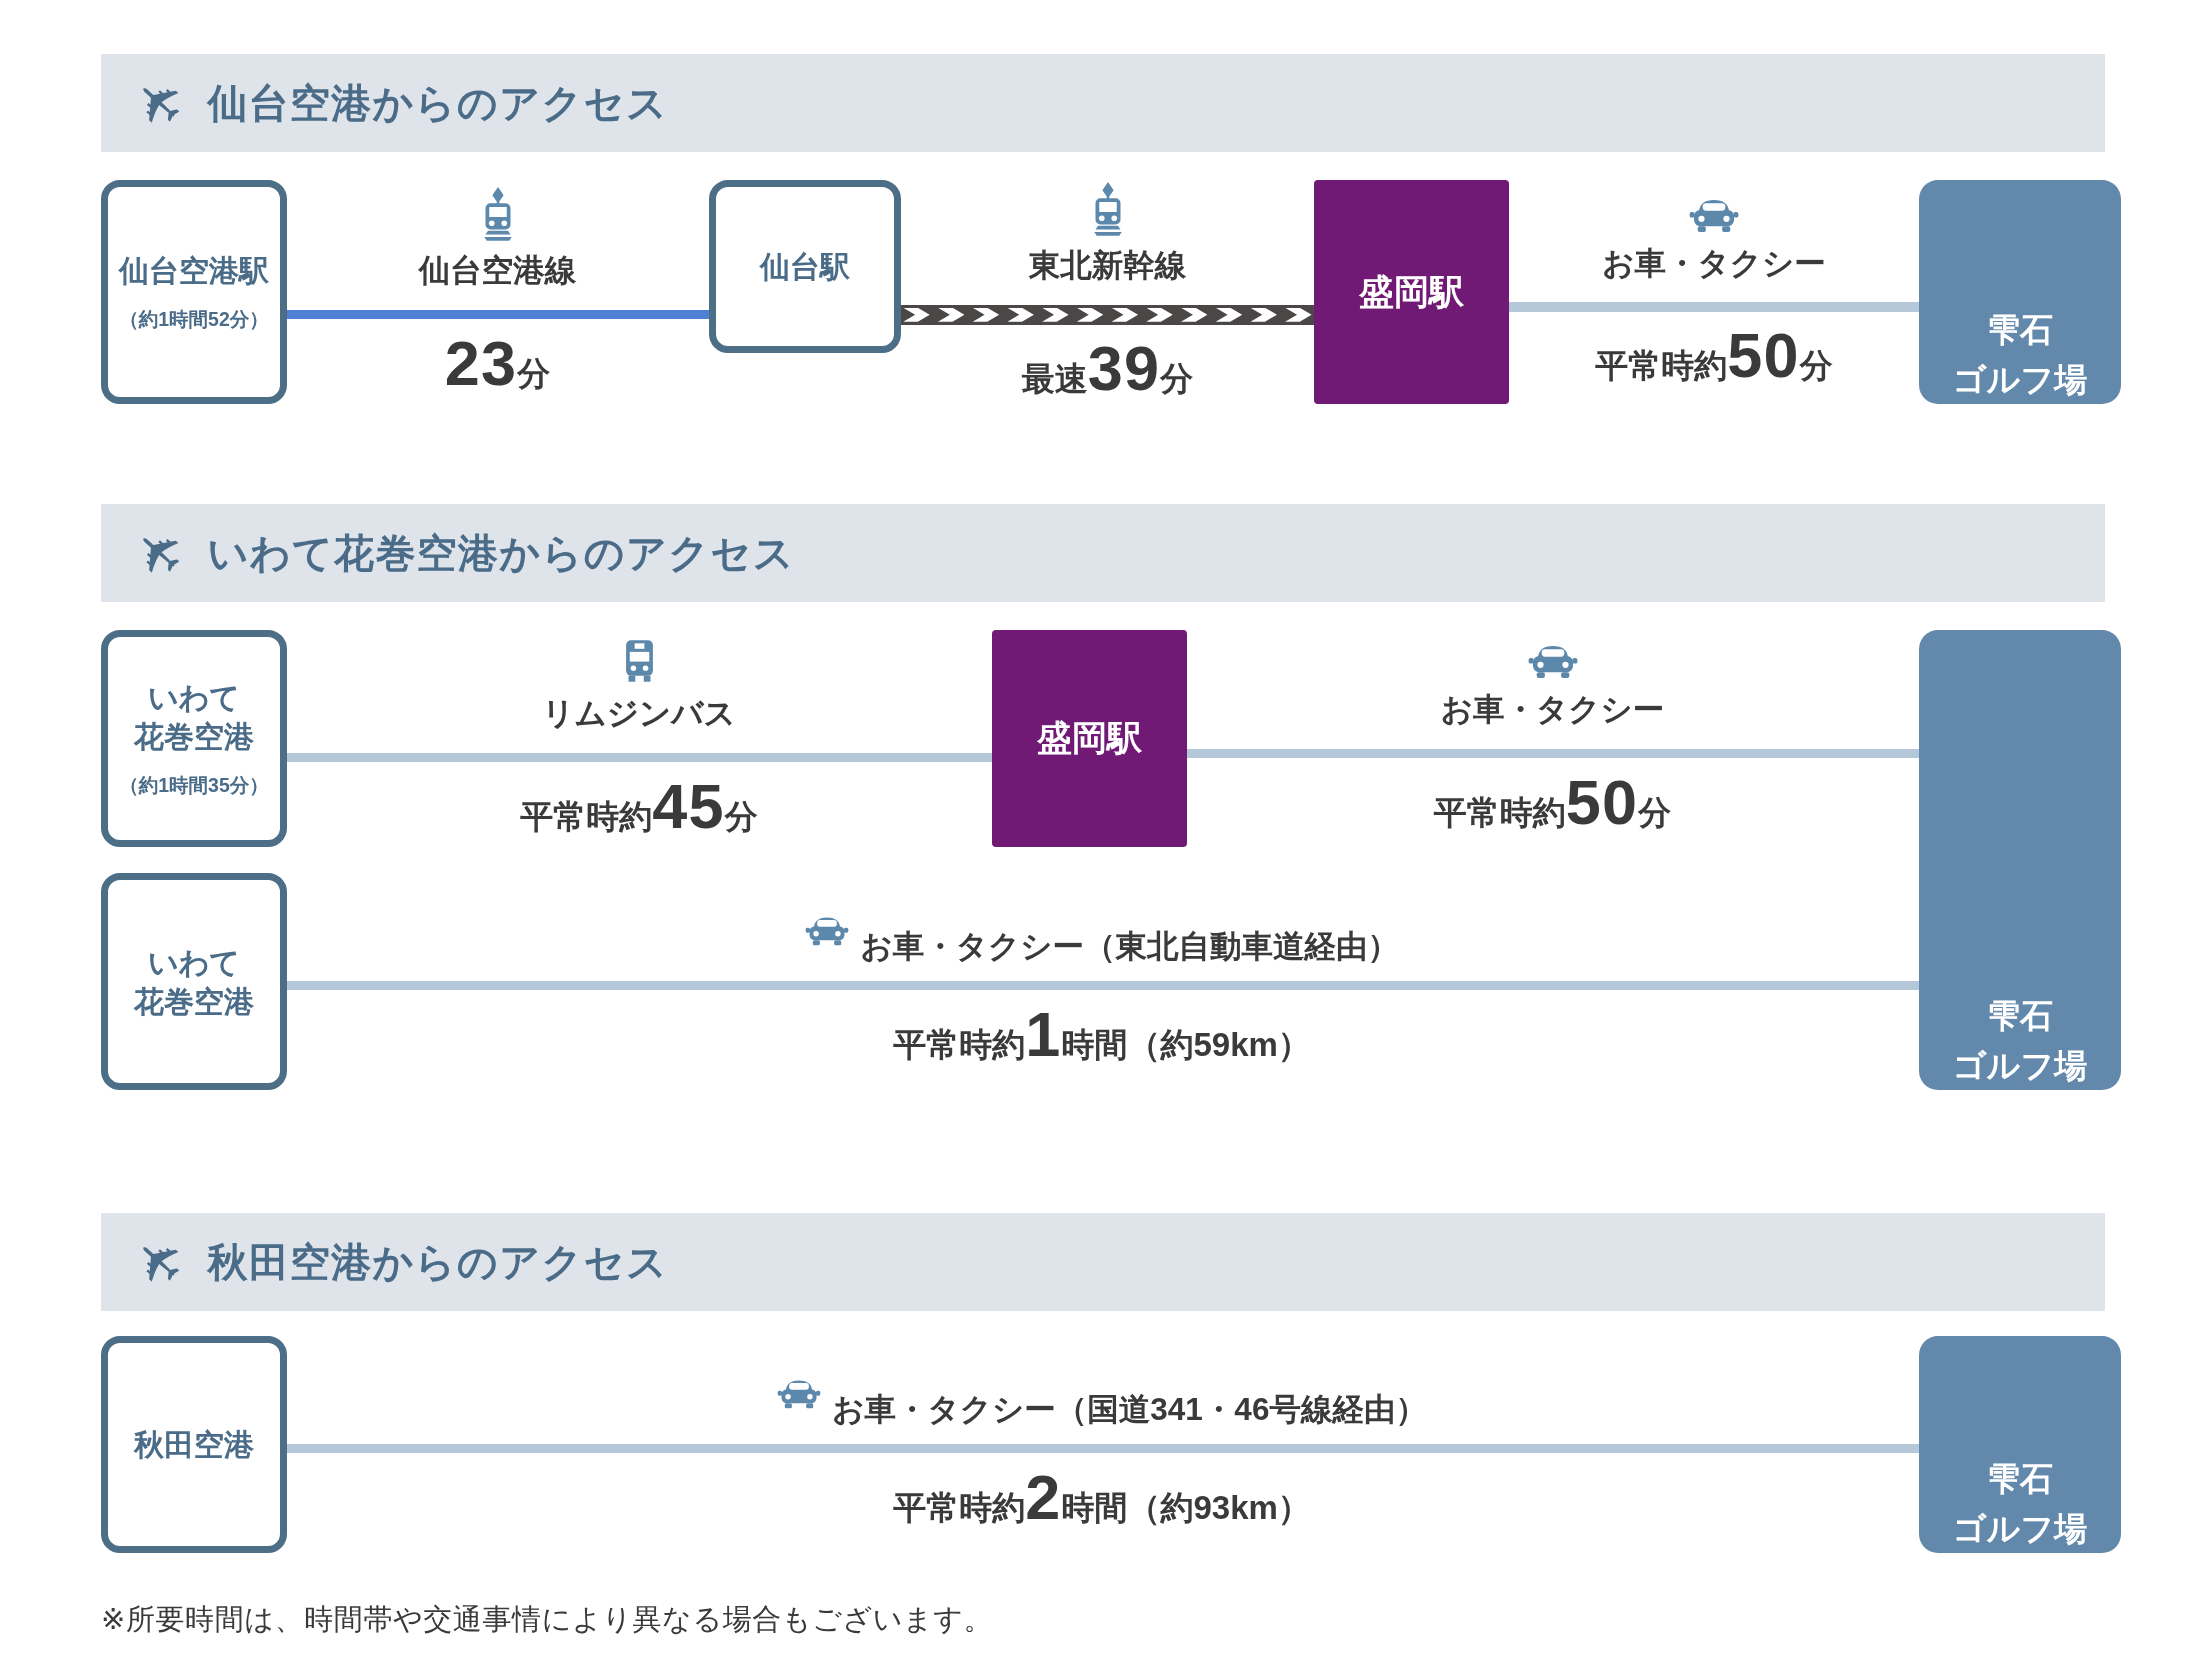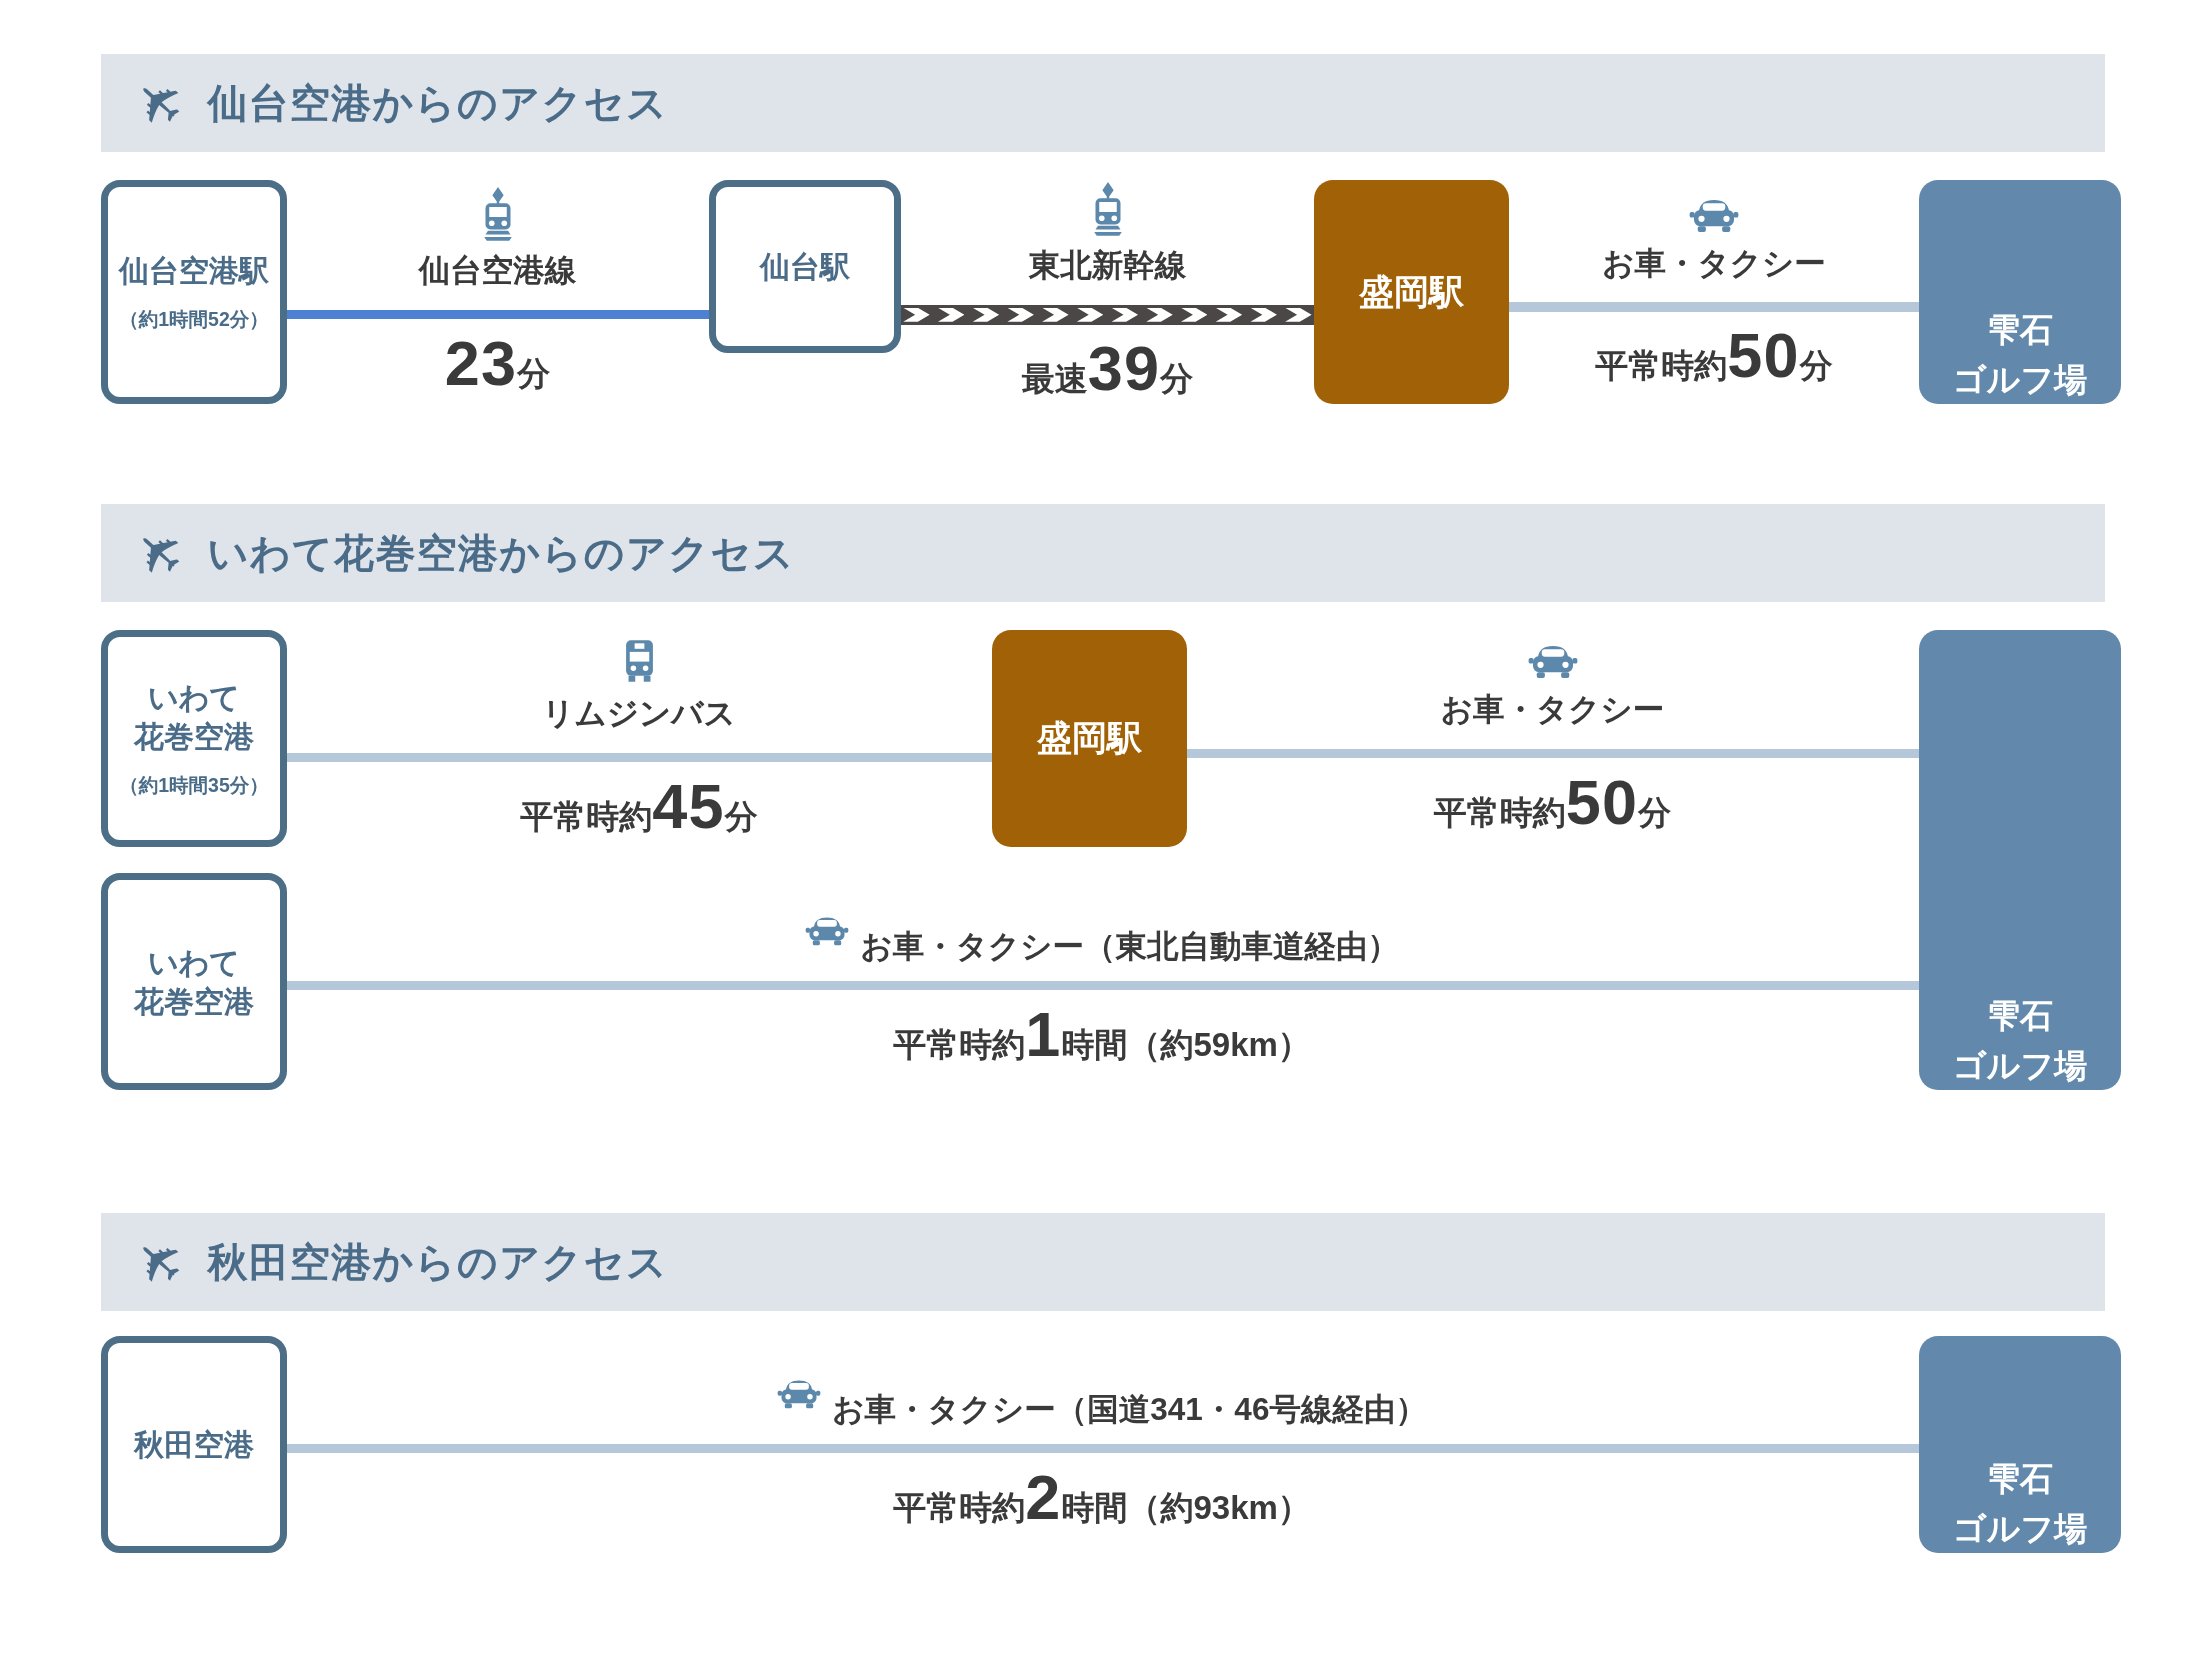--- a/index.html
+++ b/index.html
@@ -21,21 +21,21 @@
   }
   
   .station{
     position:absolute;background:#ffffff;border:7px solid #4d6e87;border-radius:19px;
     display:flex;flex-direction:column;align-items:center;justify-content:center;
     color:#4a6c88;font-weight:bold;text-align:center;box-sizing:border-box;z-index:2;
   }
   .station .nm{font-size:30px;line-height:1.3;white-space:nowrap;}
   .station .note{font-size:19.5px;margin-top:16px;white-space:nowrap;}
   .hub{
-    position:absolute;background:#a16207;border-radius:19px;z-index:2;
+    position:absolute;background:#701a75;border-radius:4px;z-index:2;
     display:flex;align-items:center;justify-content:center;
     color:#ffffff;font-weight:bold;font-size:35px;white-space:nowrap;
   }
   .dest{
     position:absolute;background:#6289ab;border-radius:19px;z-index:2;
     display:flex;flex-direction:column;align-items:center;justify-content:flex-end;
     color:#ffffff;font-weight:bold;font-size:33px;line-height:1.5;text-align:center;
   }
   
   .seg{
@@ -300,15 +300,16 @@
   </div>
 
   <div class="station" style="left:101px;top:1336px;width:186px;height:217px;">
     <span class="nm">秋田空港</span>
   </div>
   <div class="dest" style="left:1919px;top:1336px;width:202px;height:217px;">
     <span>雫石</span>
     <span>ゴルフ場</span>
   </div>
 
+  <div class="footnote">※所要時間は、時間帯や交通事情により異なる場合もございます。</div>
 
 </div>
 
 
 </body></html>

